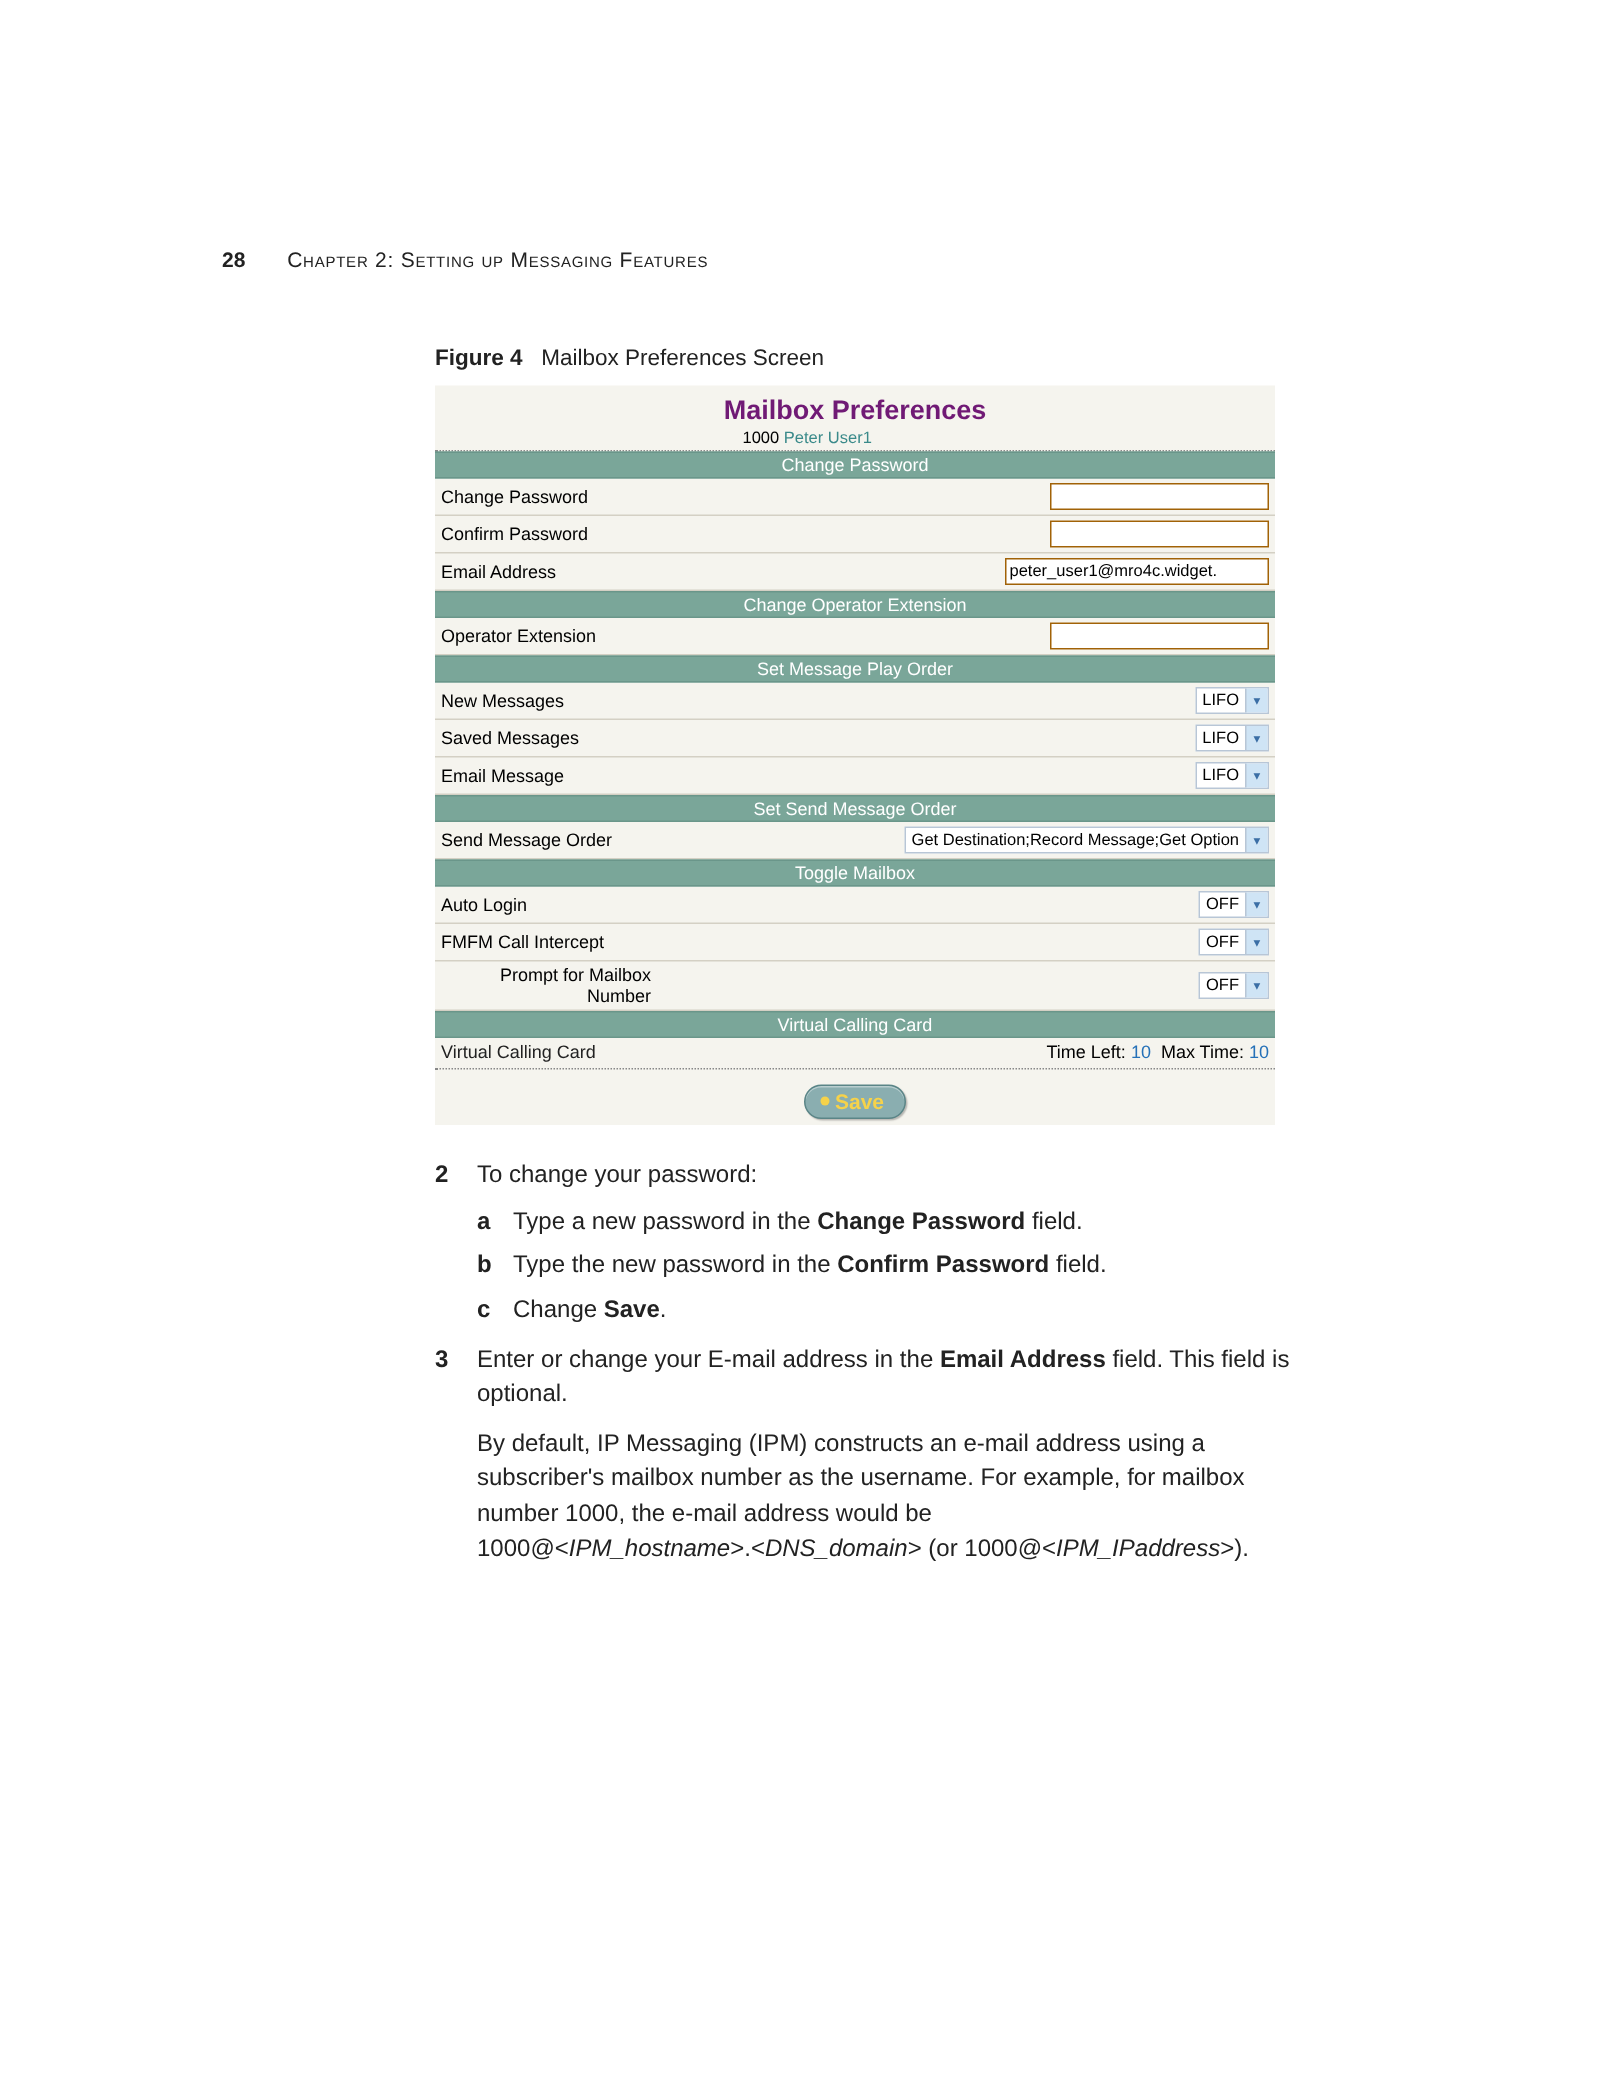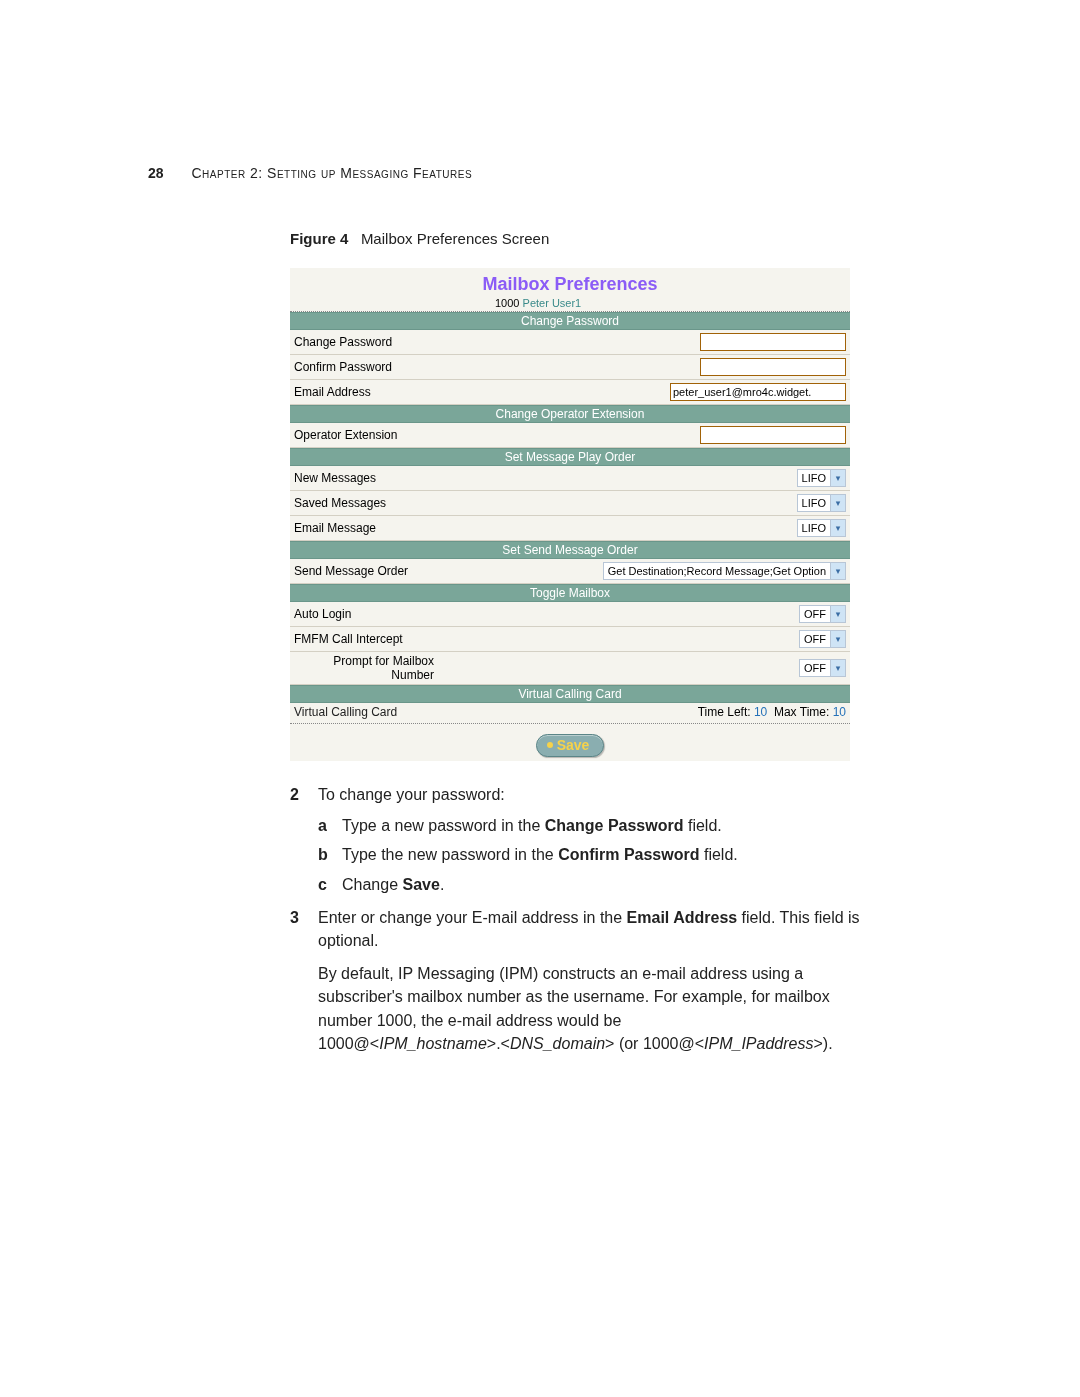--- a/index.html
+++ b/index.html
@@ -32,36 +32,36 @@
     font-variant: small-caps;
     letter-spacing: 0.5px;
   }
   .content {
     margin-top: 60px;
     margin-left: 170px;
     width: 570px;
   }
   .figcap {
     font-size: 15px;
-    margin-bottom: 21px;
+    margin-bottom: 10px;
   }
   .figcap b { font-weight: bold; }
   .screenshot {
     width: 560px;
     font-family: Arial, sans-serif;
     font-size: 12px;
     background: #f5f4ee;
     position: relative;
   }
   .screenshot .title {
     font-size: 18px;
     font-weight: bold;
     text-align: center;
     padding: 6px 0 2px 0;
-    color: #8b5cf6;
+    color: #701a75;
   }
   .screenshot .user-line {
     font-size: 11px;
     padding-left: 205px;
     color: #3a8a8a;
   }
   .screenshot .user-line .uid { color: #000; }
   .screenshot .divider {
     border-top: 1px dotted #888;
     margin: 2px 0 0 0;

